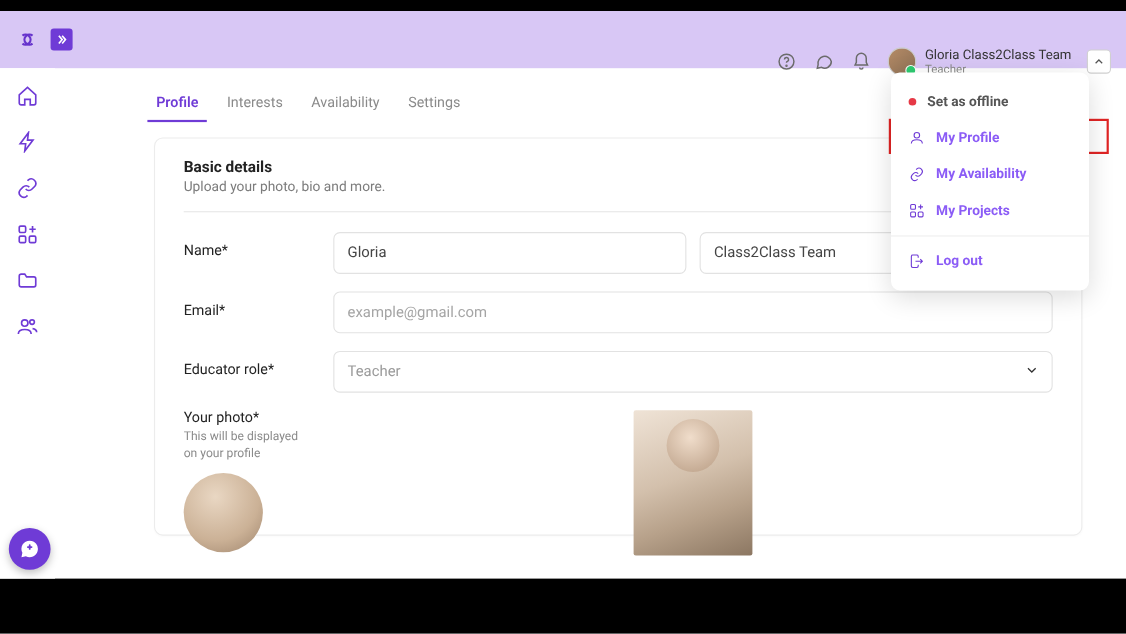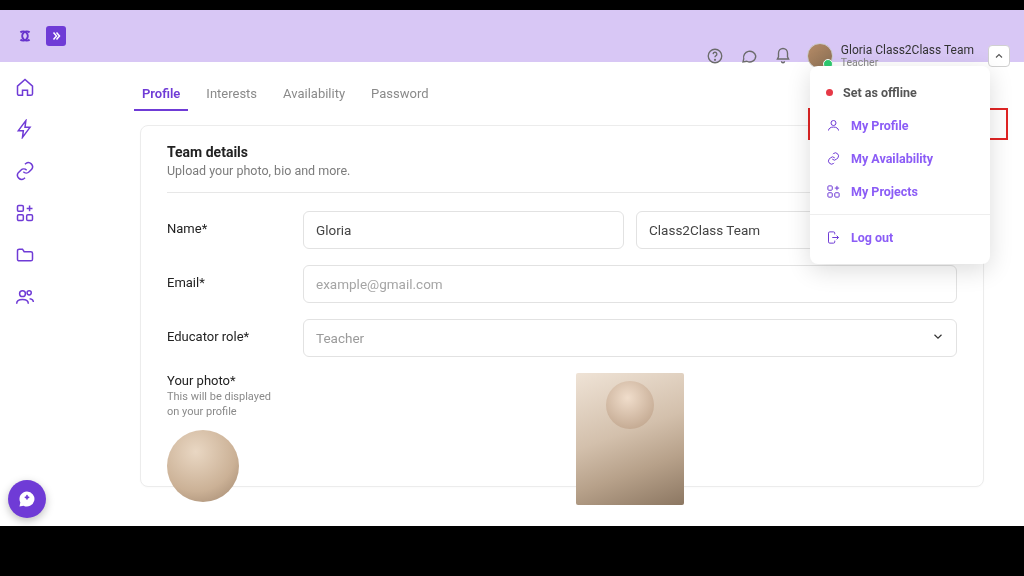--- a/index.html
+++ b/index.html
@@ -160,26 +160,26 @@
         <path d="M12 3a9 9 0 0 0-8 13.2L3 21l4.8-1A9 9 0 1 0 12 3z"></path>
         <path d="M12 8v4m-2-2h4" stroke="#6f3bd6" stroke-width="2" stroke-linecap="round"></path>
       </svg>
   </div>
 
   <div class="main">
     <div class="tabs">
       <div class="tab active">Profile</div>
       <div class="tab">Interests</div>
       <div class="tab">Availability</div>
-      <div class="tab">Password</div>
+      <div class="tab">Settings</div>
     </div>
 
     <div class="card">
       <div class="section-head">
-        <h3>Team details</h3>
+        <h3>Basic details</h3>
         <p>Upload your photo, bio and more.</p>
       </div>
 
       <div class="row">
         <div class="lbl">Name*</div>
         <div class="fields">
           <input class="input" value="Gloria" style="">
           <input class="input" value="Class2Class Team" style="">
         </div>
       </div>

